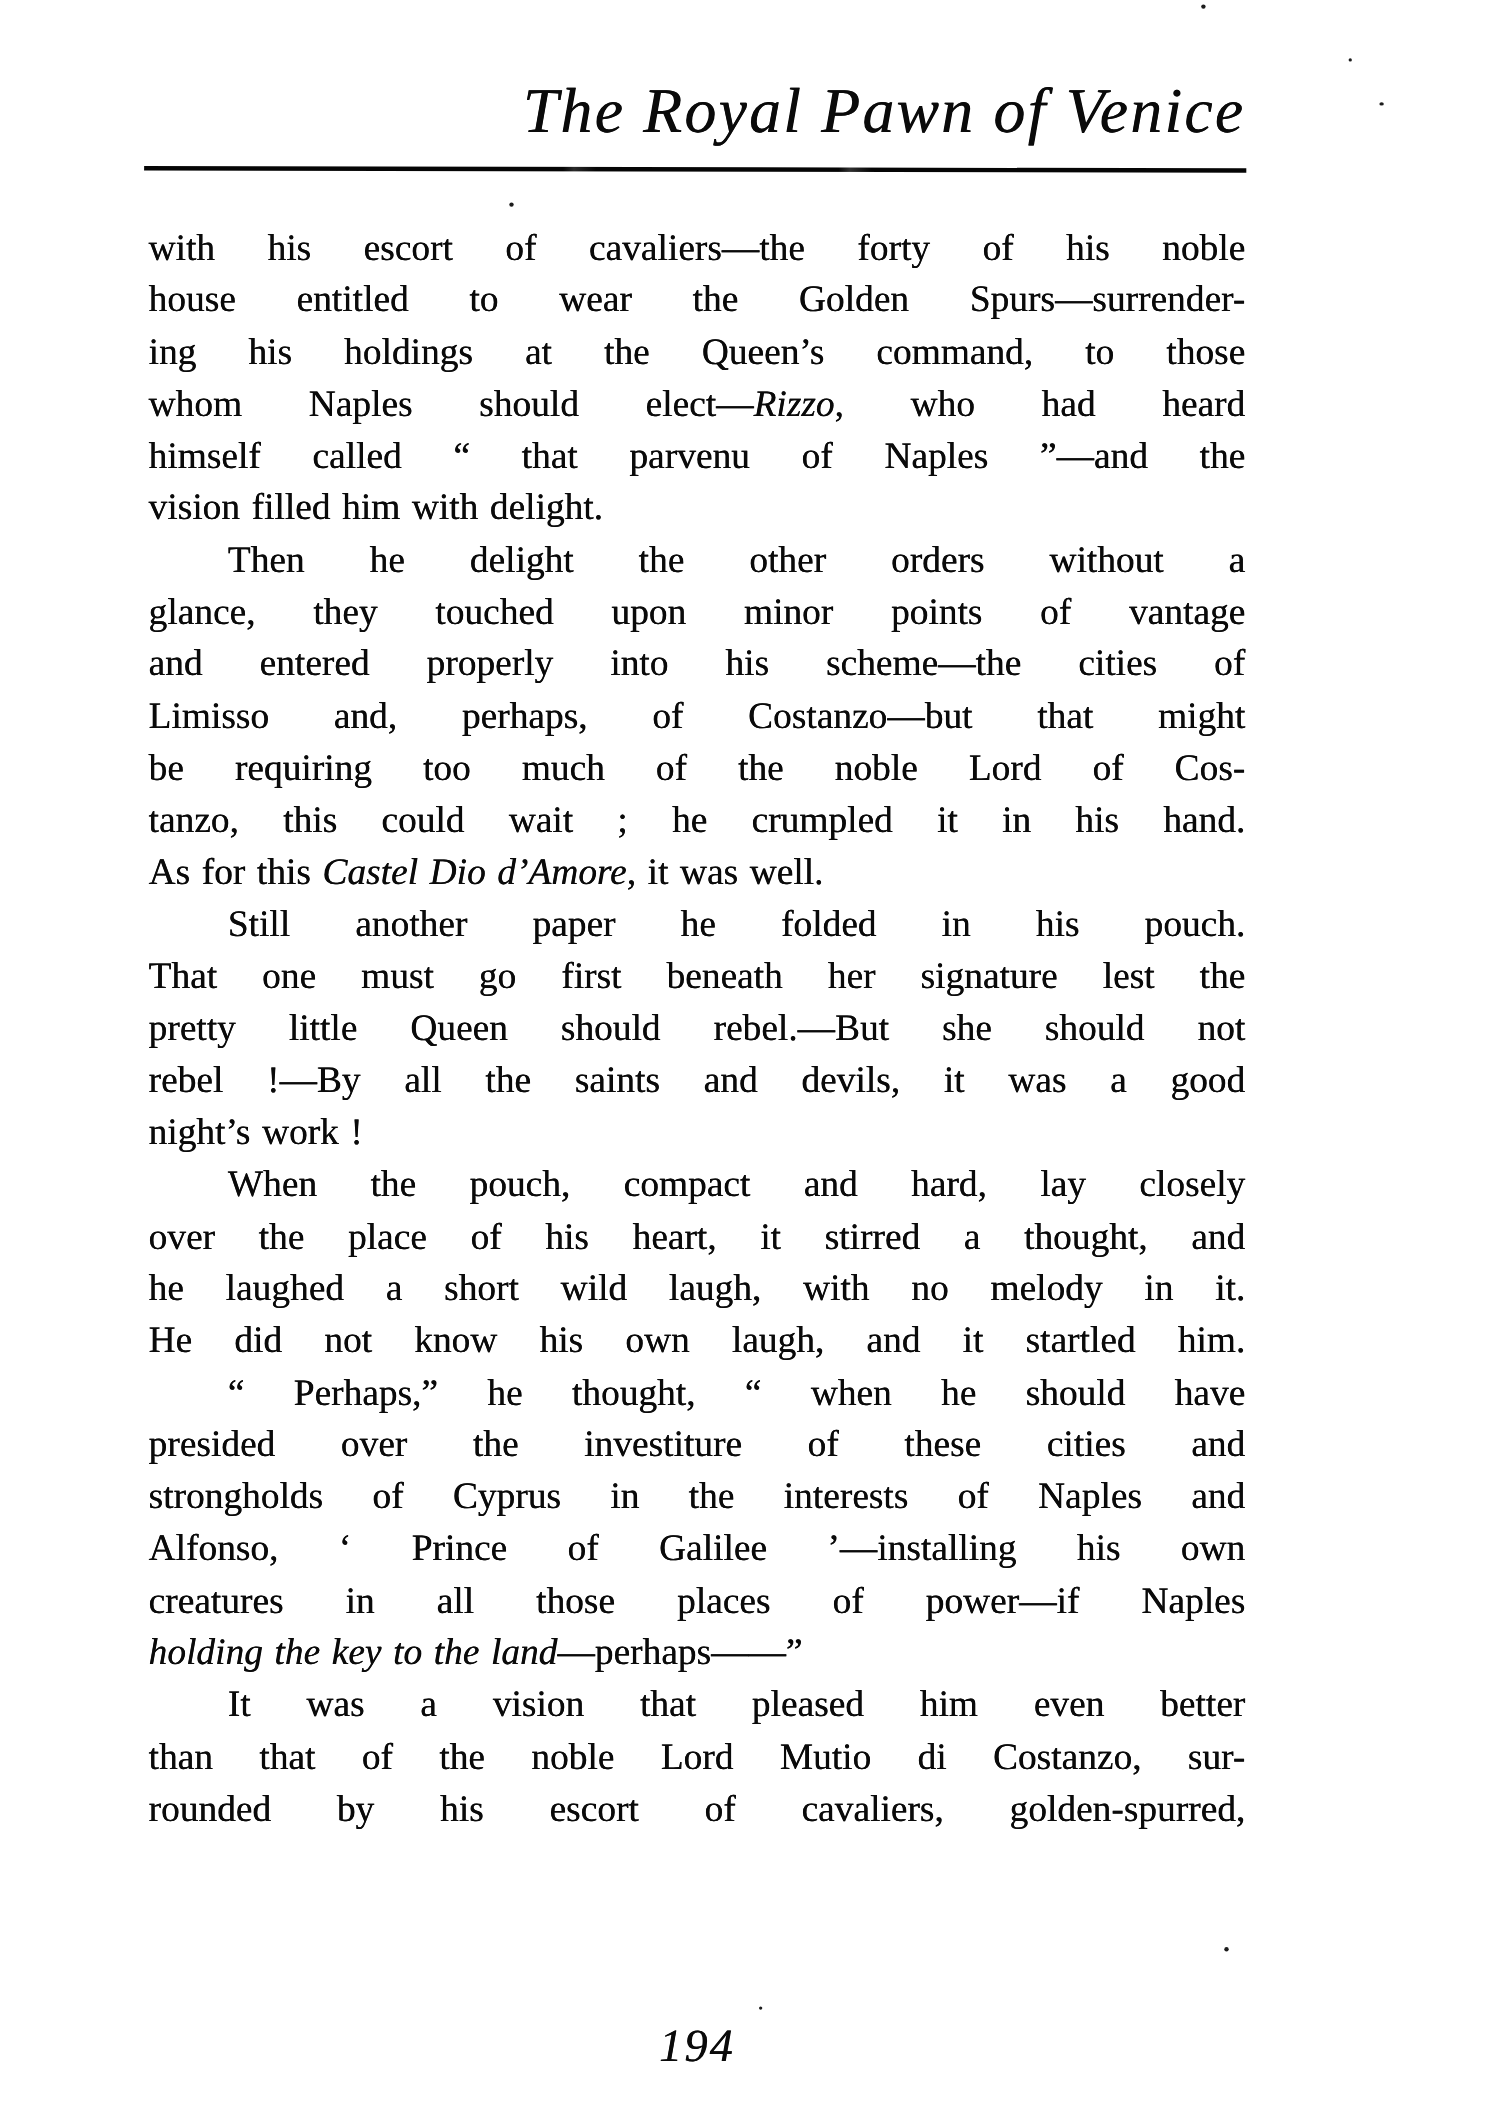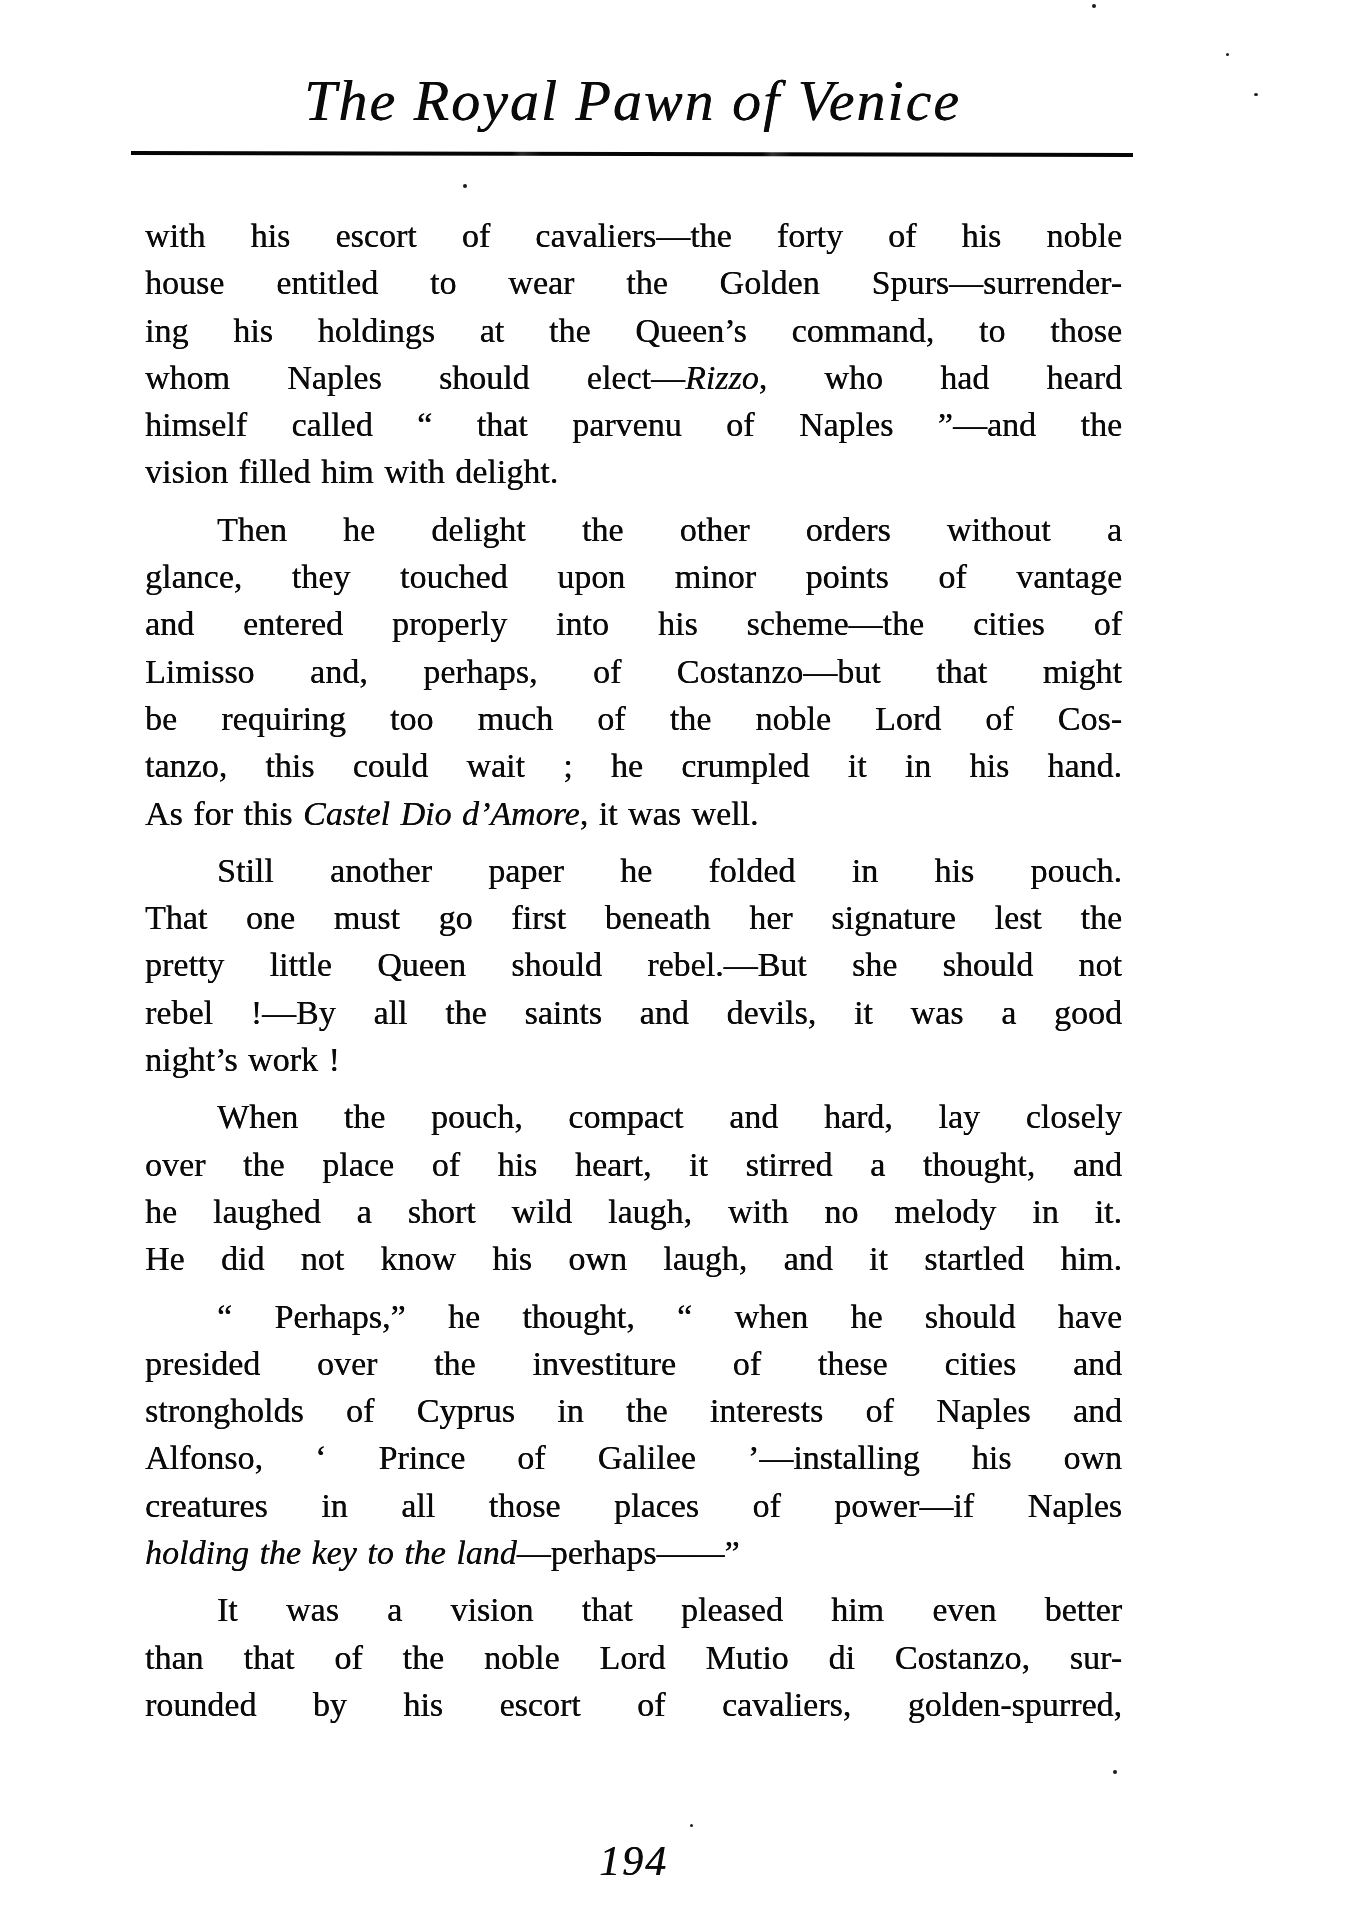--- a/index.html
+++ b/index.html
@@ -17,21 +17,21 @@
   }
   .page {
     position: absolute;
     inset: 0;
   }
   .header-title {
     position: absolute;
     top: 68px;
     left: 133px;
     width: 999px;
-    text-align: center;
+    text-align: right;
     font-style: italic;
     font-weight: 500;
     font-size: 58px;
     line-height: 66px;
     letter-spacing: 2px;
     white-space: nowrap;
     text-shadow: 0.4px 0 0 currentColor;
   }
   .header-rule {
     position: absolute;
@@ -47,21 +47,21 @@
   .body-text {
     position: absolute;
     top: 202px;
     left: 135px;
     width: 997px;
     font-size: 34px;
     line-height: 47.3px;
     word-spacing: 2px;
     text-shadow: 0.3px 0 0 currentColor;
   }
-  .para { margin: 10px; }
+  .para { margin: 0; }
   .para.indent .line:first-child { padding-left: 72px; }
   .line { text-align: left; }
   .line.j {
     text-align: justify;
     text-align-last: justify;
   }
   .line em { font-style: italic; }
   .page-number {
     position: absolute;
     top: 1837px;

